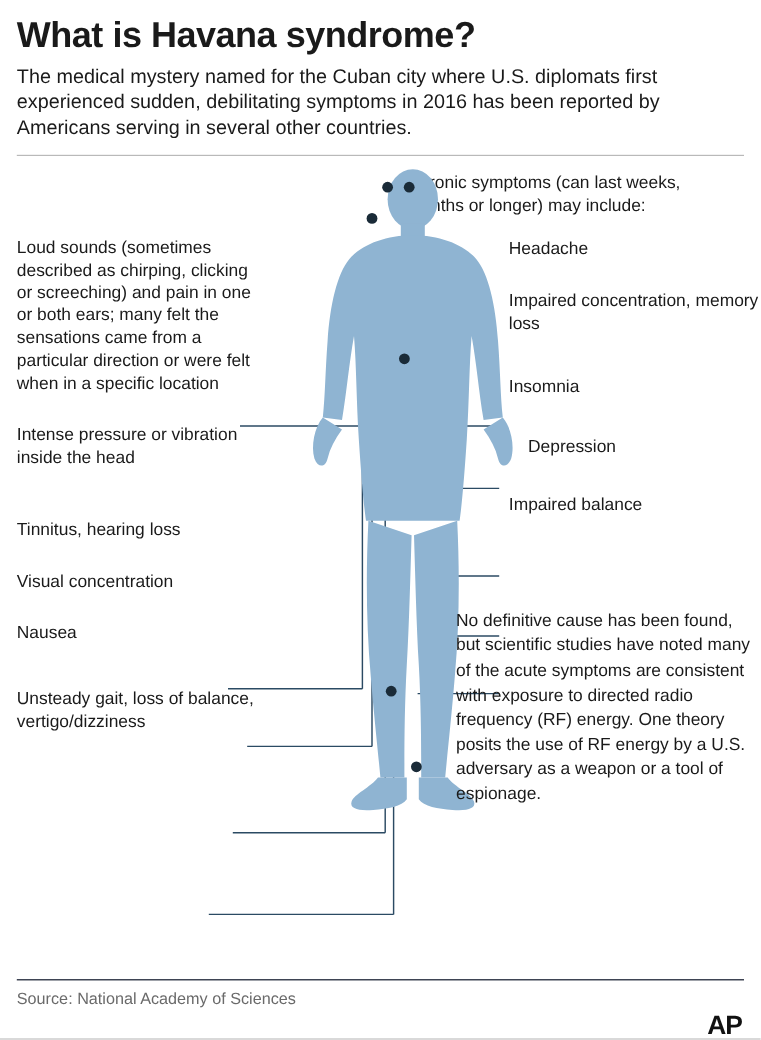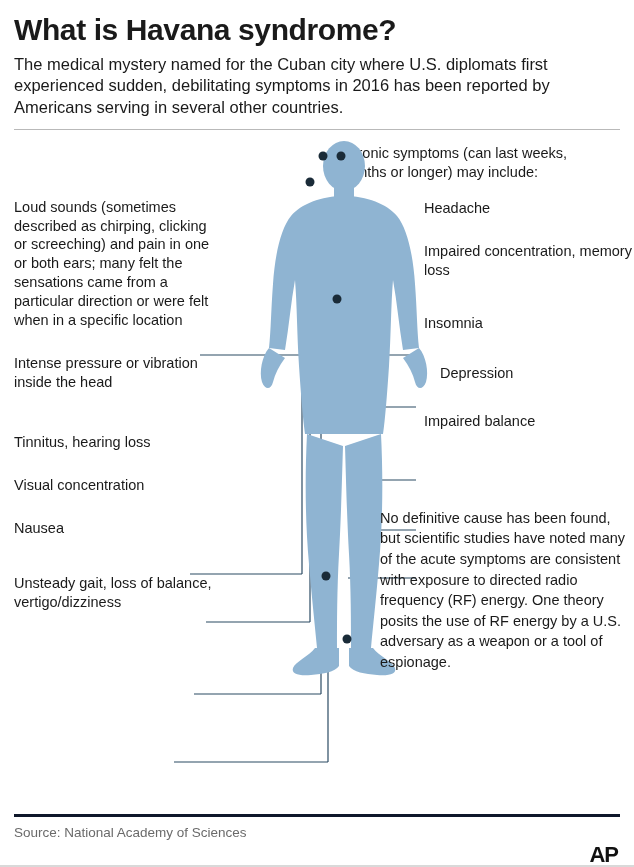--- a/index.html
+++ b/index.html
@@ -103,21 +103,21 @@
 
   .footer {
     position: absolute;
     left: 14px;
     bottom: 10px;
     right: 14px;
   }
   .source {
     font-size: 13.5px;
     color: #6a6a6a;
-    border-top: 3px solid #0f172a;
+    border-top: 1px solid #0f172a;
     padding-top: 8px;
   }
   .ap-row {
     display: flex;
     align-items: flex-end;
     justify-content: flex-end;
     margin-top: 4px;
   }
   .ap-logo {
     font-weight: bold;

